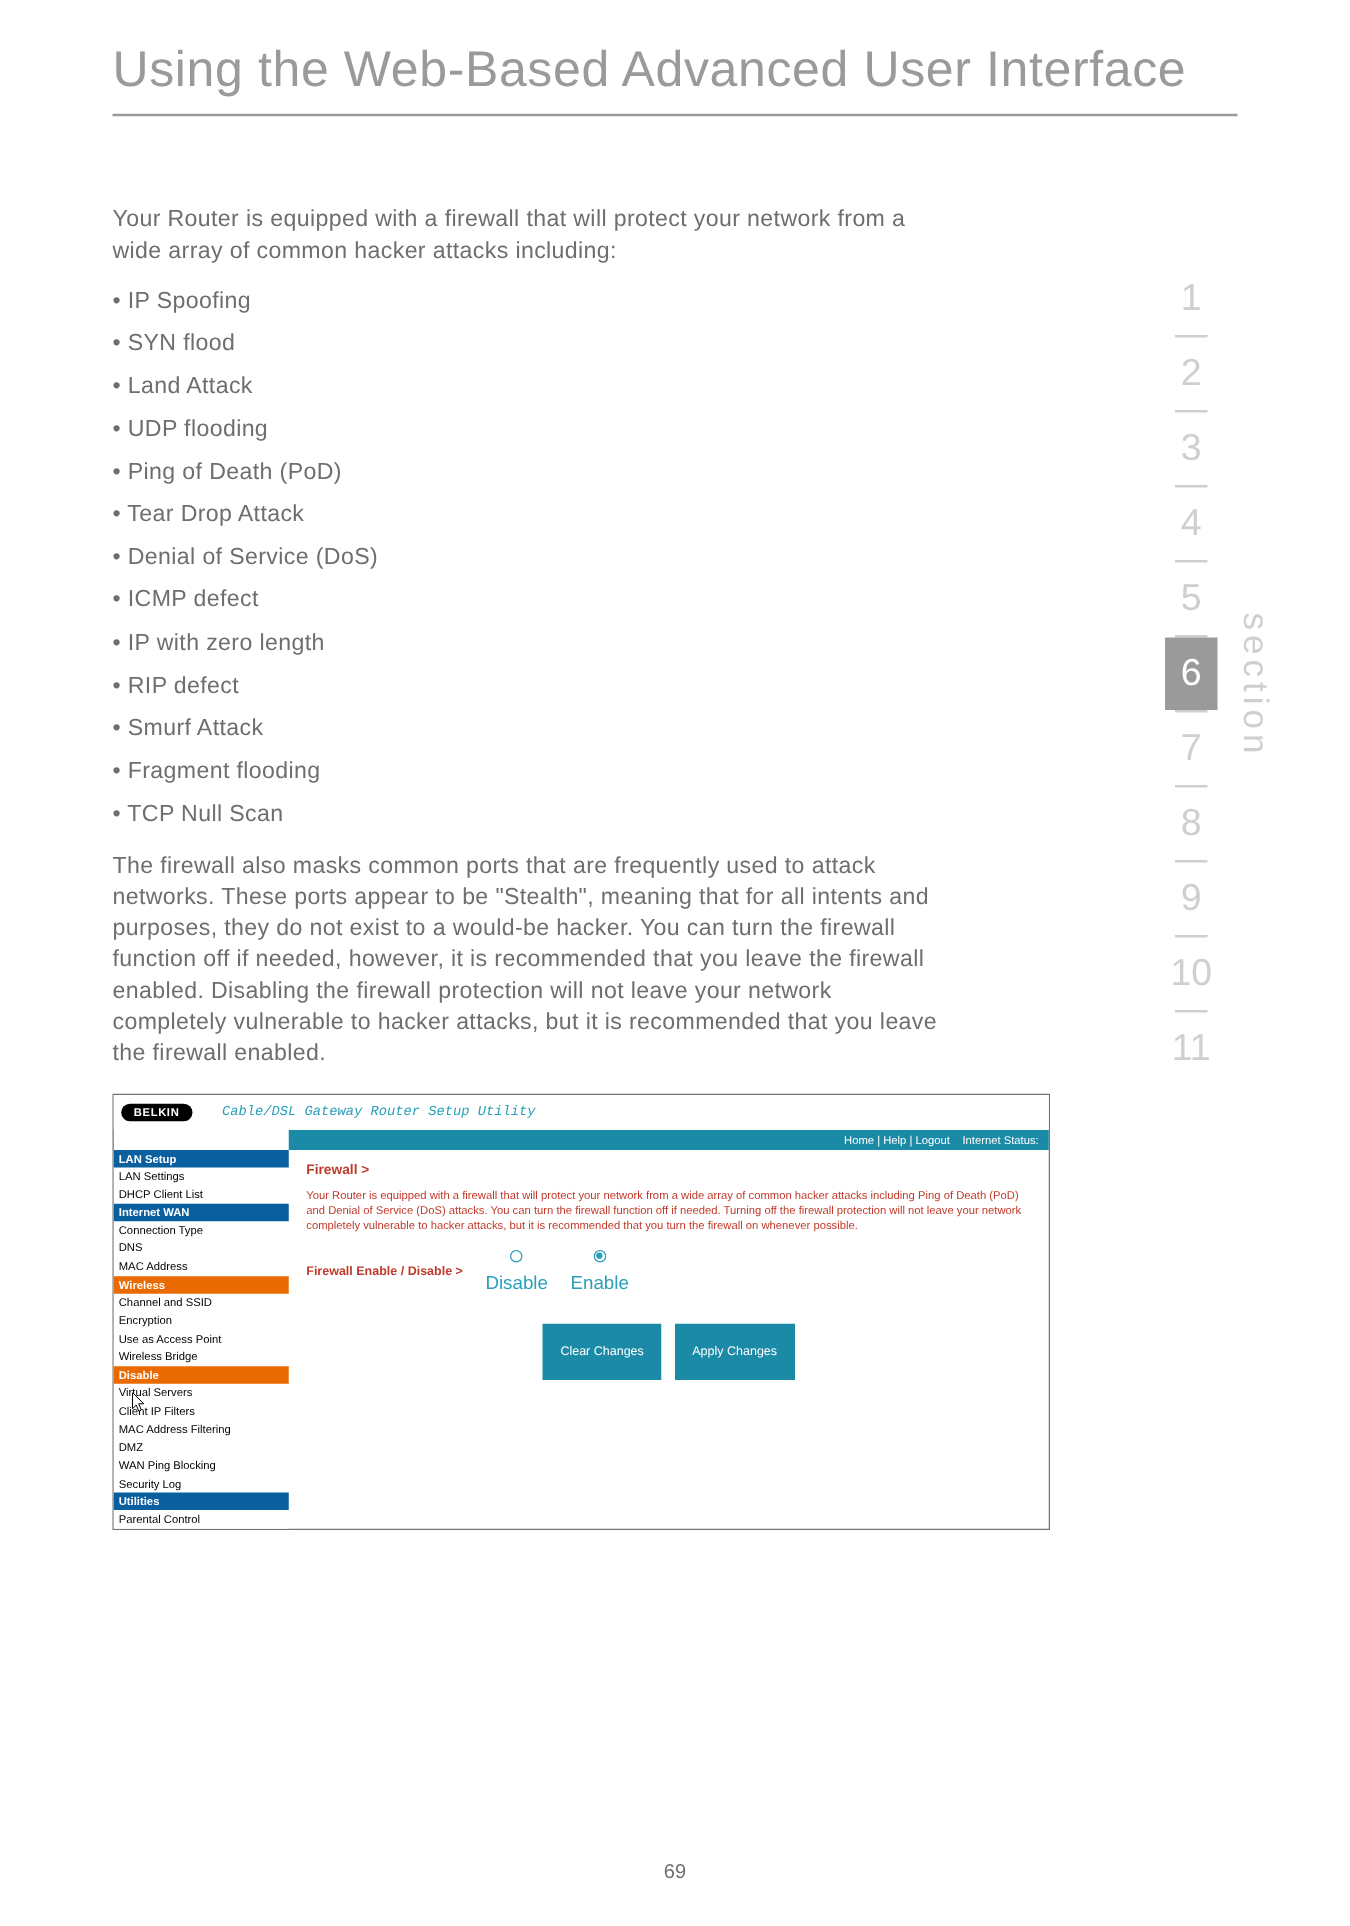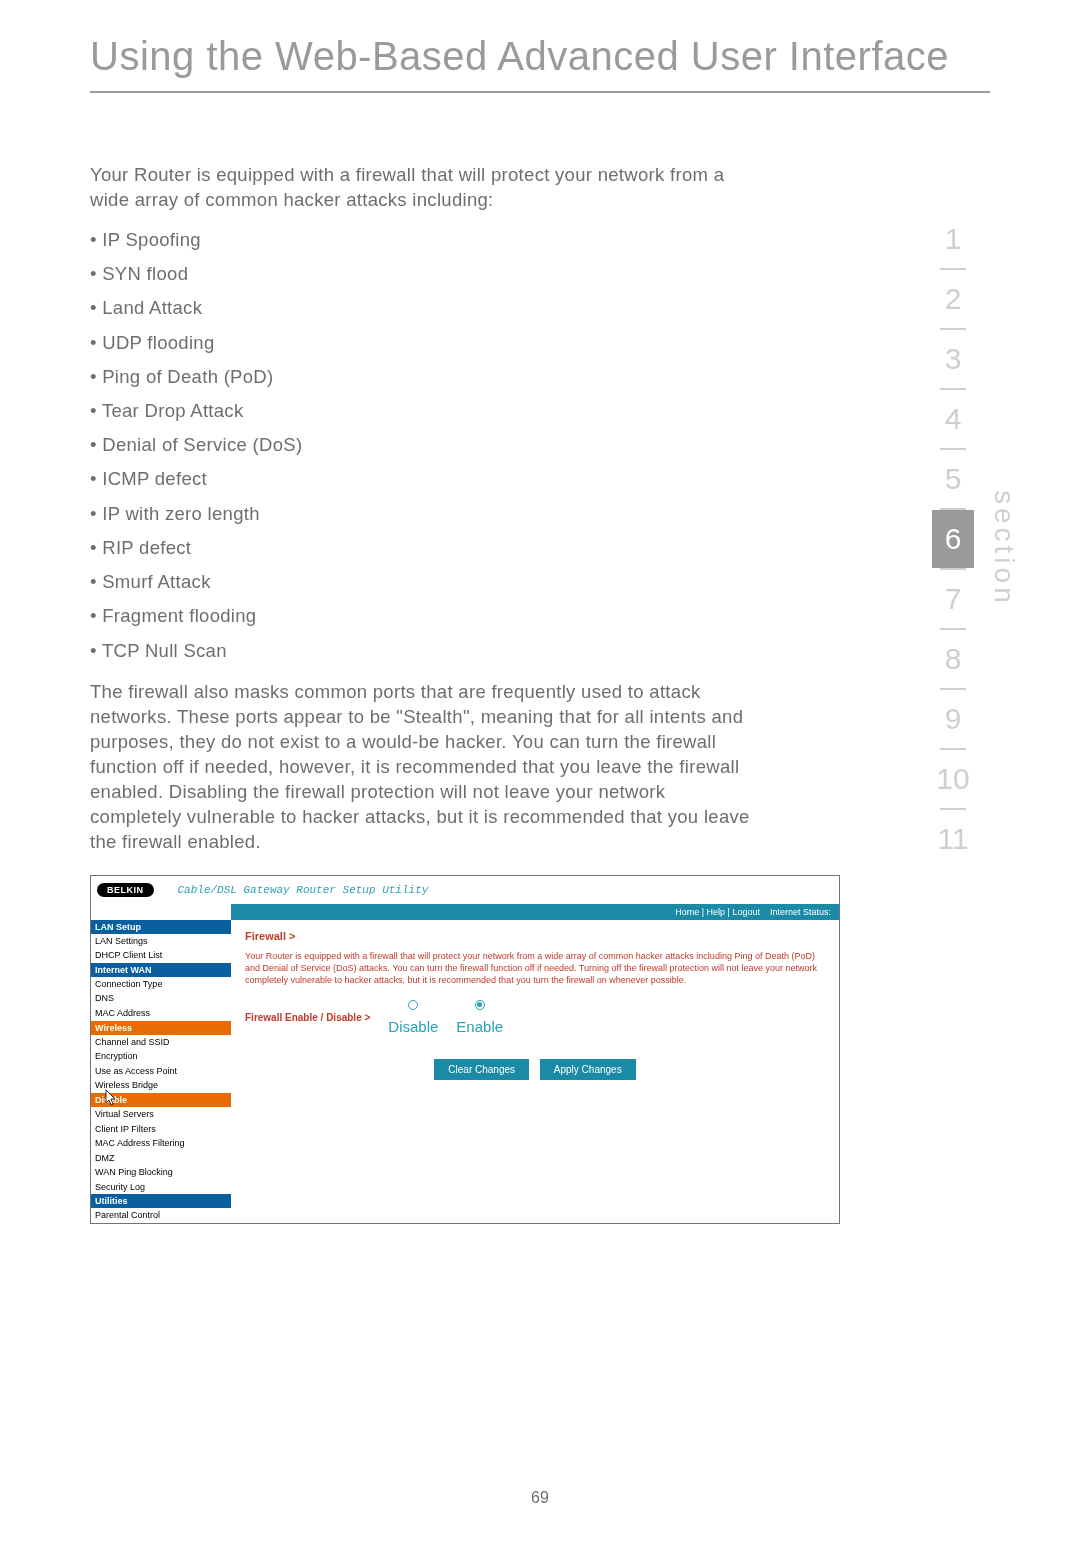--- a/index.html
+++ b/index.html
@@ -180,21 +180,21 @@
   .radio {
     width: 10px; height: 10px; border: 1px solid #2aa0b8; border-radius: 50%; display: inline-flex; align-items: center; justify-content: center;
   }
   .radio.checked::after { content: ""; width: 5px; height: 5px; background: #2aa0b8; border-radius: 50%; }
   .btn-row { text-align: center; }
   .shot-btn {
     display: inline-block;
     background: #1a8aa6;
     color: #fff;
     font-size: 10px;
-    padding: 5px 14px;
+    padding: 17px 14px;
     margin: 0 4px;
     cursor: pointer;
   }
   .cursor-svg {
     position: relative;
     left: -140px;
     top: 10px;
     width: 14px;
     height: 18px;
   }

